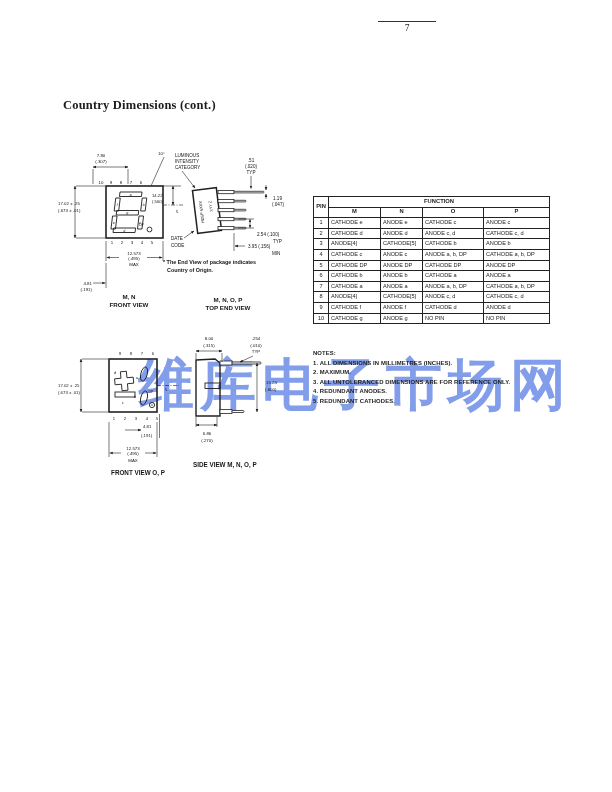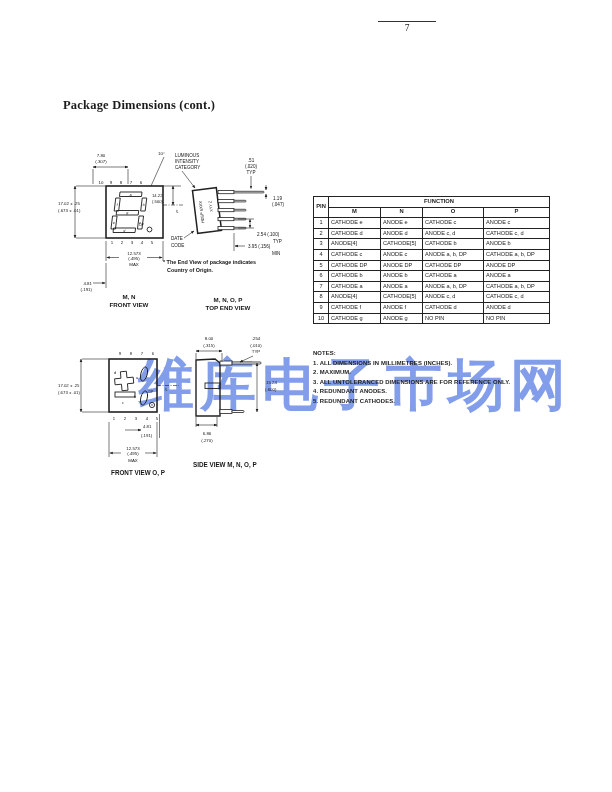--- a/index.html
+++ b/index.html
@@ -37,21 +37,21 @@
       <marker id="arw" viewBox="0 0 10 10" refX="9" refY="5" markerWidth="5.5" markerHeight="5.5" orient="auto-start-reverse">
         <path d="M0,1 L10,5 L0,9 z" fill="#222"></path>
       </marker>
     </defs>
   </svg>
 
   <div class="abs watermark">维库电子市场网</div>
 
   <div class="abs page-rule"></div>
   <div class="abs page-number">7</div>
-  <div class="abs doc-title">Package Dimensions (cont.)</div>
+  <div class="abs doc-title">Country Dimensions (cont.)</div>
 
   <svg class="abs" style="left:55px;top:145px" width="135" height="170" viewBox="0 0 135 170">
     <g stroke="#222" fill="none" stroke-width="0.6">
 
       <rect x="51" y="41" width="57" height="52" stroke-width="1.6"></rect>
 
       <line x1="38" y1="22" x2="73" y2="22" marker-start="url(#arw)" marker-end="url(#arw)"></line>
       <line x1="38" y1="24" x2="38" y2="39"></line>
         <line x1="73" y1="24" x2="73" y2="39"></line>
 

